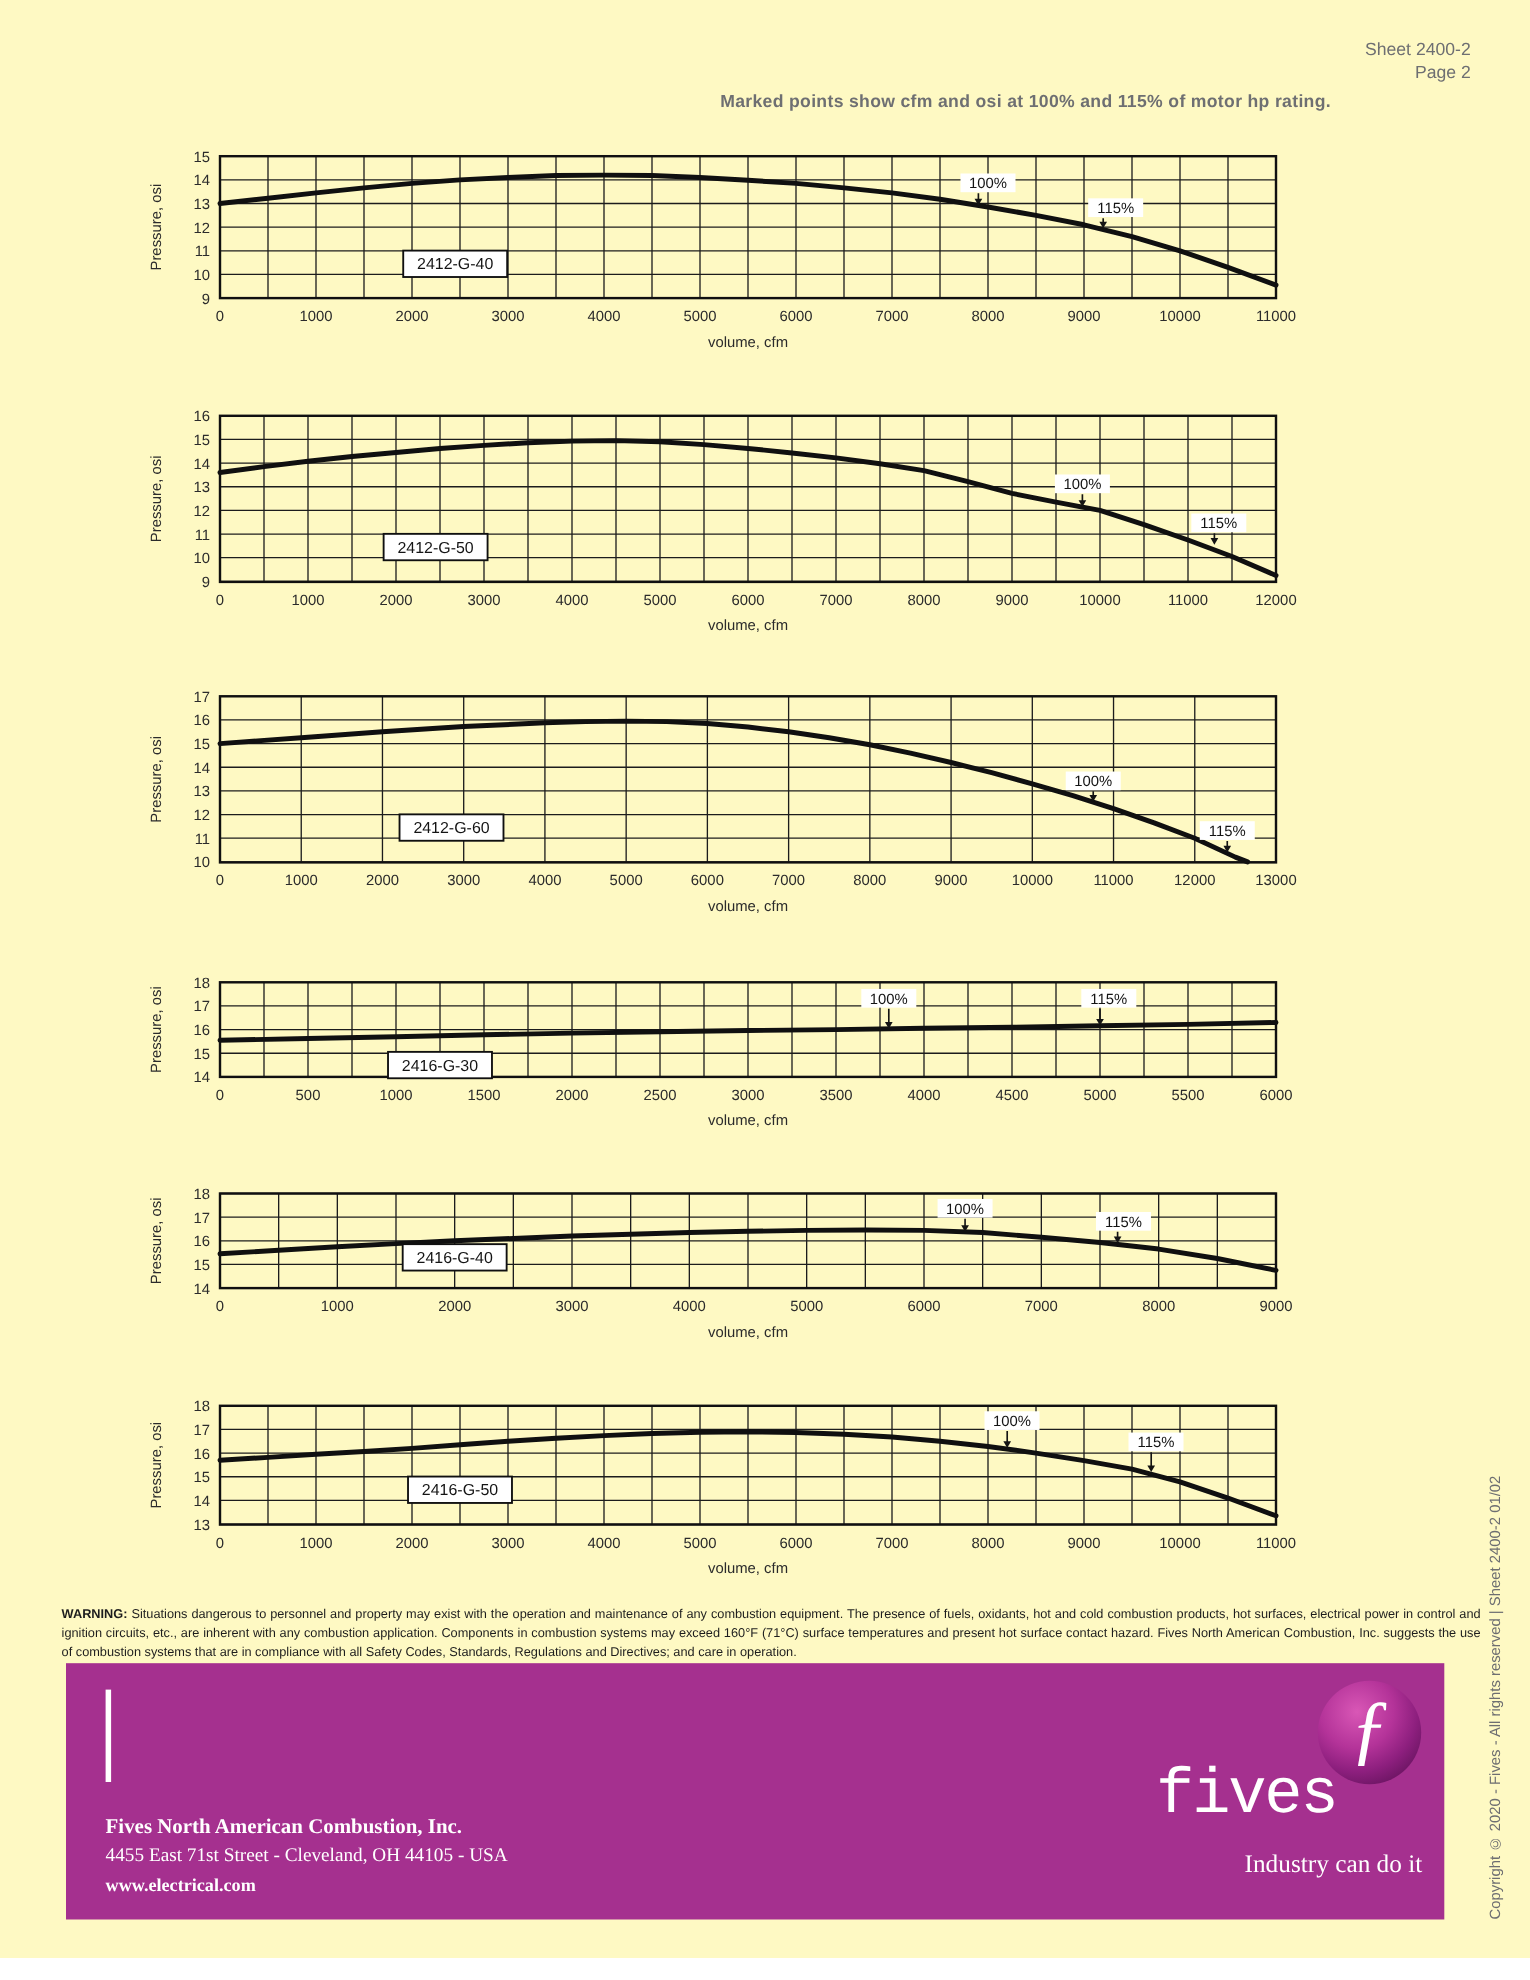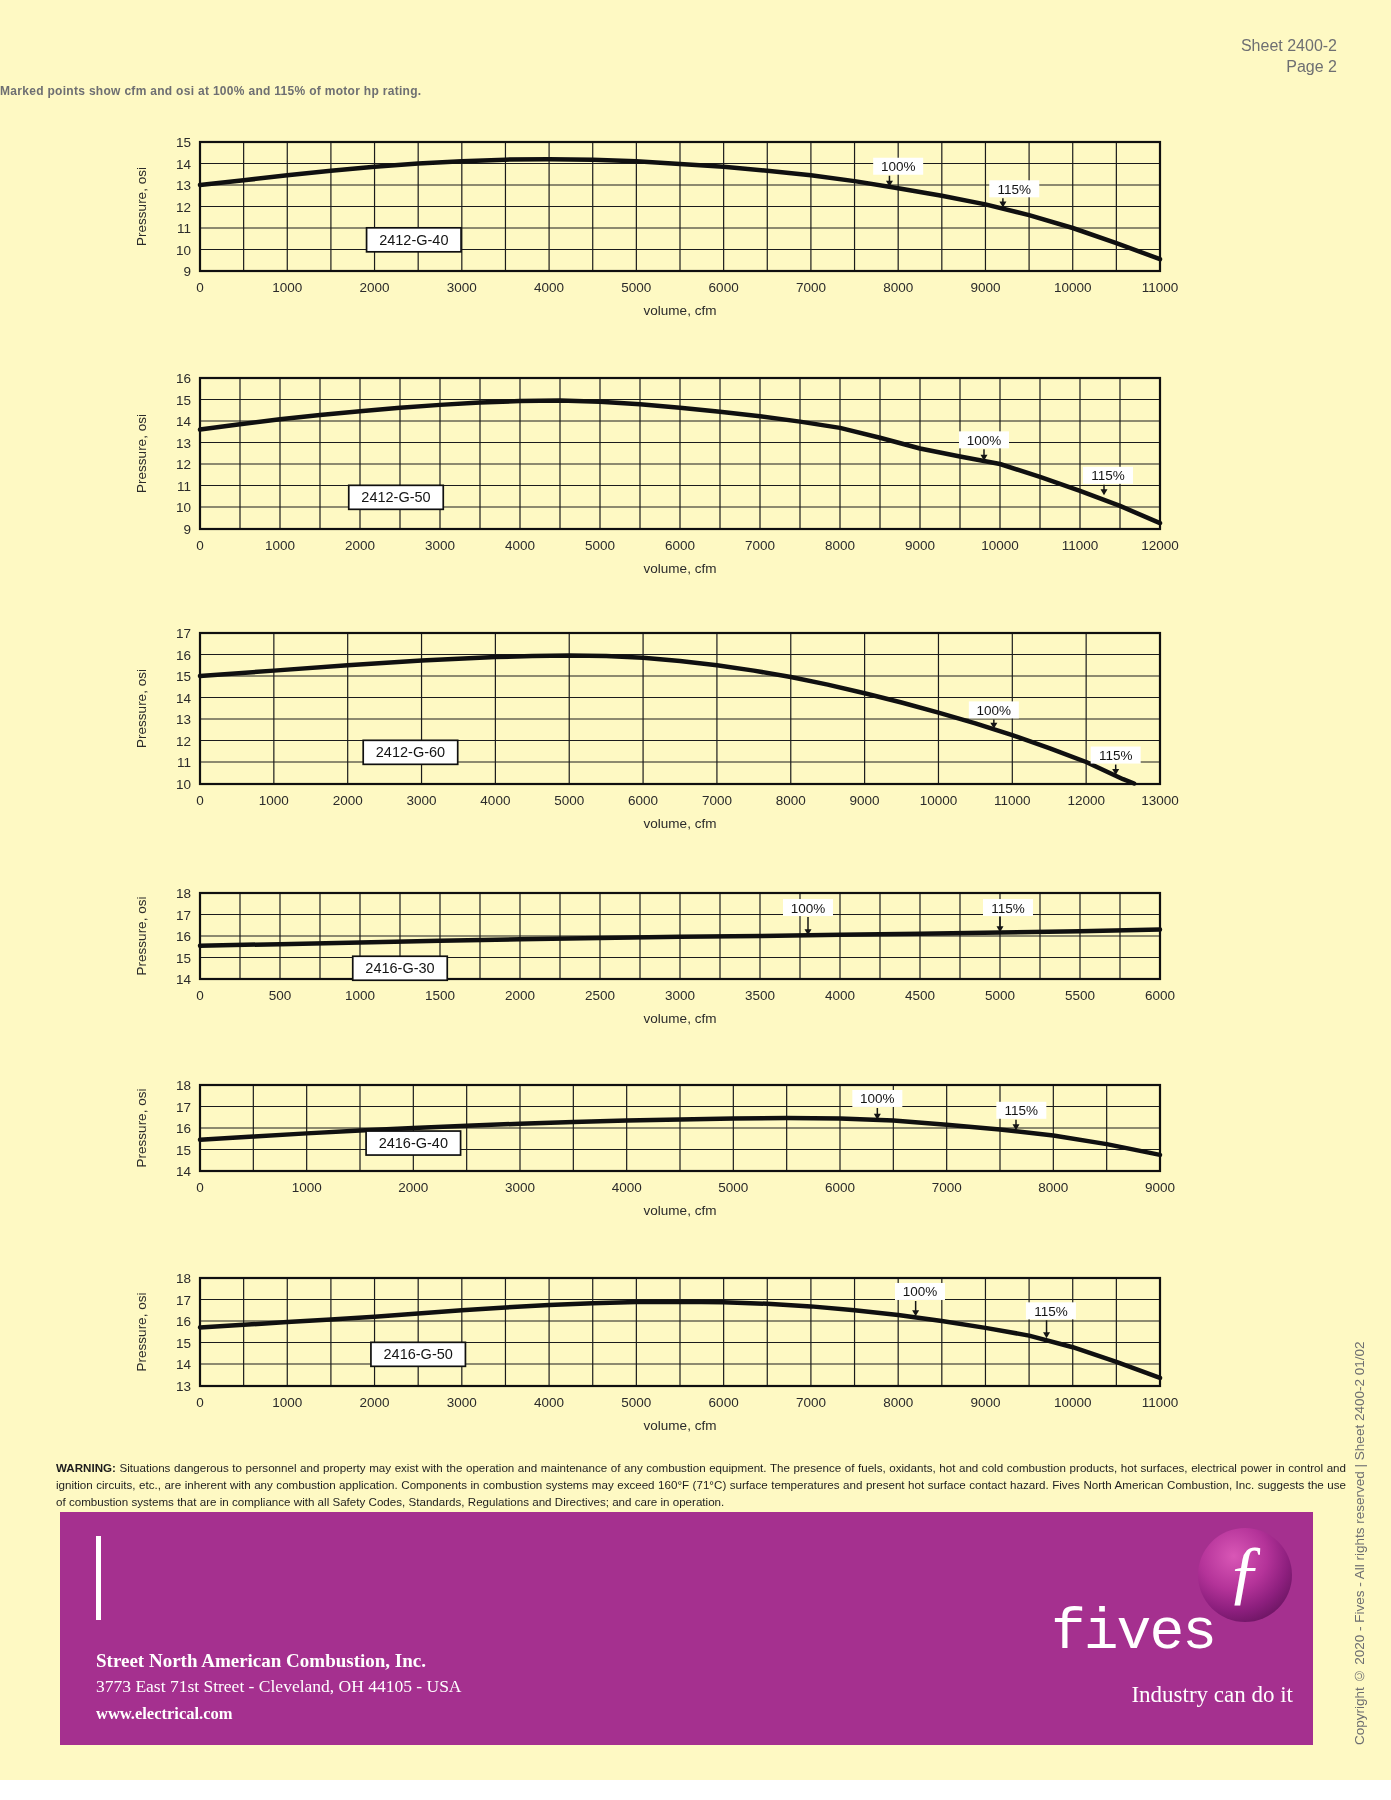--- a/index.html
+++ b/index.html
@@ -1,19 +1,19 @@
 <!DOCTYPE html>
 <html><head>
 <meta charset="utf-8">
 <style>
   html,body{margin:0;padding:0;background:#fff;font-family:"Liberation Sans",sans-serif;}
   .page{position:relative;width:1391px;height:1780px;background:#fef9c3;overflow:hidden;}
 
   .doc-header{position:absolute;top:36px;right:54px;text-align:right;color:#6e6f72;font-size:16px;line-height:1.3;}
-  .doc-title{position:absolute;top:84px;left:0;width:1210px;text-align:left;color:#6e6f72;font-size:12px;font-weight:bold;letter-spacing:.3px;}
+  .doc-title{position:absolute;top:84px;left:0;width:1210px;text-align:right;color:#6e6f72;font-size:16px;font-weight:bold;letter-spacing:.3px;}
 
   #charts .chart{position:absolute;left:120px;}
   svg text{font-family:"Liberation Sans",sans-serif;}
   .grid{stroke:#1c1c1c;stroke-width:1.2;}
   .frame{fill:none;stroke:#101010;stroke-width:2.2;}
   .curve{fill:none;stroke:#101010;stroke-width:4.5;stroke-linejoin:round;stroke-linecap:round;}
   .tick{fill:#2b2b2b;font-size:13.5px;}
   .xtick{text-anchor:middle;}
   .ytick{text-anchor:end;}
   .axis-title{fill:#2b2b2b;font-size:13.5px;text-anchor:middle;}
@@ -437,22 +437,22 @@
           <line x1="926.5454545454545" y1="52.32500000000002" x2="926.5454545454545" y2="65.20000000000002" class="marrow"></line>
           <polygon points="923.0454545454545,64.20000000000002 930.0454545454545,64.20000000000002 926.5454545454545,70.20000000000002" class="mhead"></polygon>
         </svg></div>
     </div>
 
   <p class="warning"><span class="wlabel">WARNING:</span><span> Situations dangerous to personnel and property may exist with the operation and maintenance of any combustion equipment. The presence of fuels, oxidants, hot and cold combustion products, hot surfaces, electrical power in control and ignition circuits, etc., are inherent with any combustion application. Components in combustion systems may exceed 160°F (71°C) surface temperatures and present hot surface contact hazard. Fives North American Combustion, Inc. suggests the use of combustion systems that are in compliance with all Safety Codes, Standards, Regulations and Directives; and care in operation.</span></p>
 
   <div class="band">
     <div class="contact-bar"></div>
     <div class="company">
-      <div class="company-name">Street North American Combustion, Inc.</div>
-      <div class="company-address">3773 East 71st Street - Cleveland, OH 44105 - USA</div>
+      <div class="company-name">Fives North American Combustion, Inc.</div>
+      <div class="company-address">4455 East 71st Street - Cleveland, OH 44105 - USA</div>
       <div class="company-web">www.electrical.com</div>
     </div>
     <div class="logo-sphere">
       <span class="logo-glyph">ƒ</span>
     </div>
     <div class="logo-word">fives</div>
     <div class="logo-tagline">Industry can do it</div>
   </div>
 
   <div class="vertical-note">Copyright © 2020 - Fives - All rights reserved | Sheet 2400-2 01/02</div>

